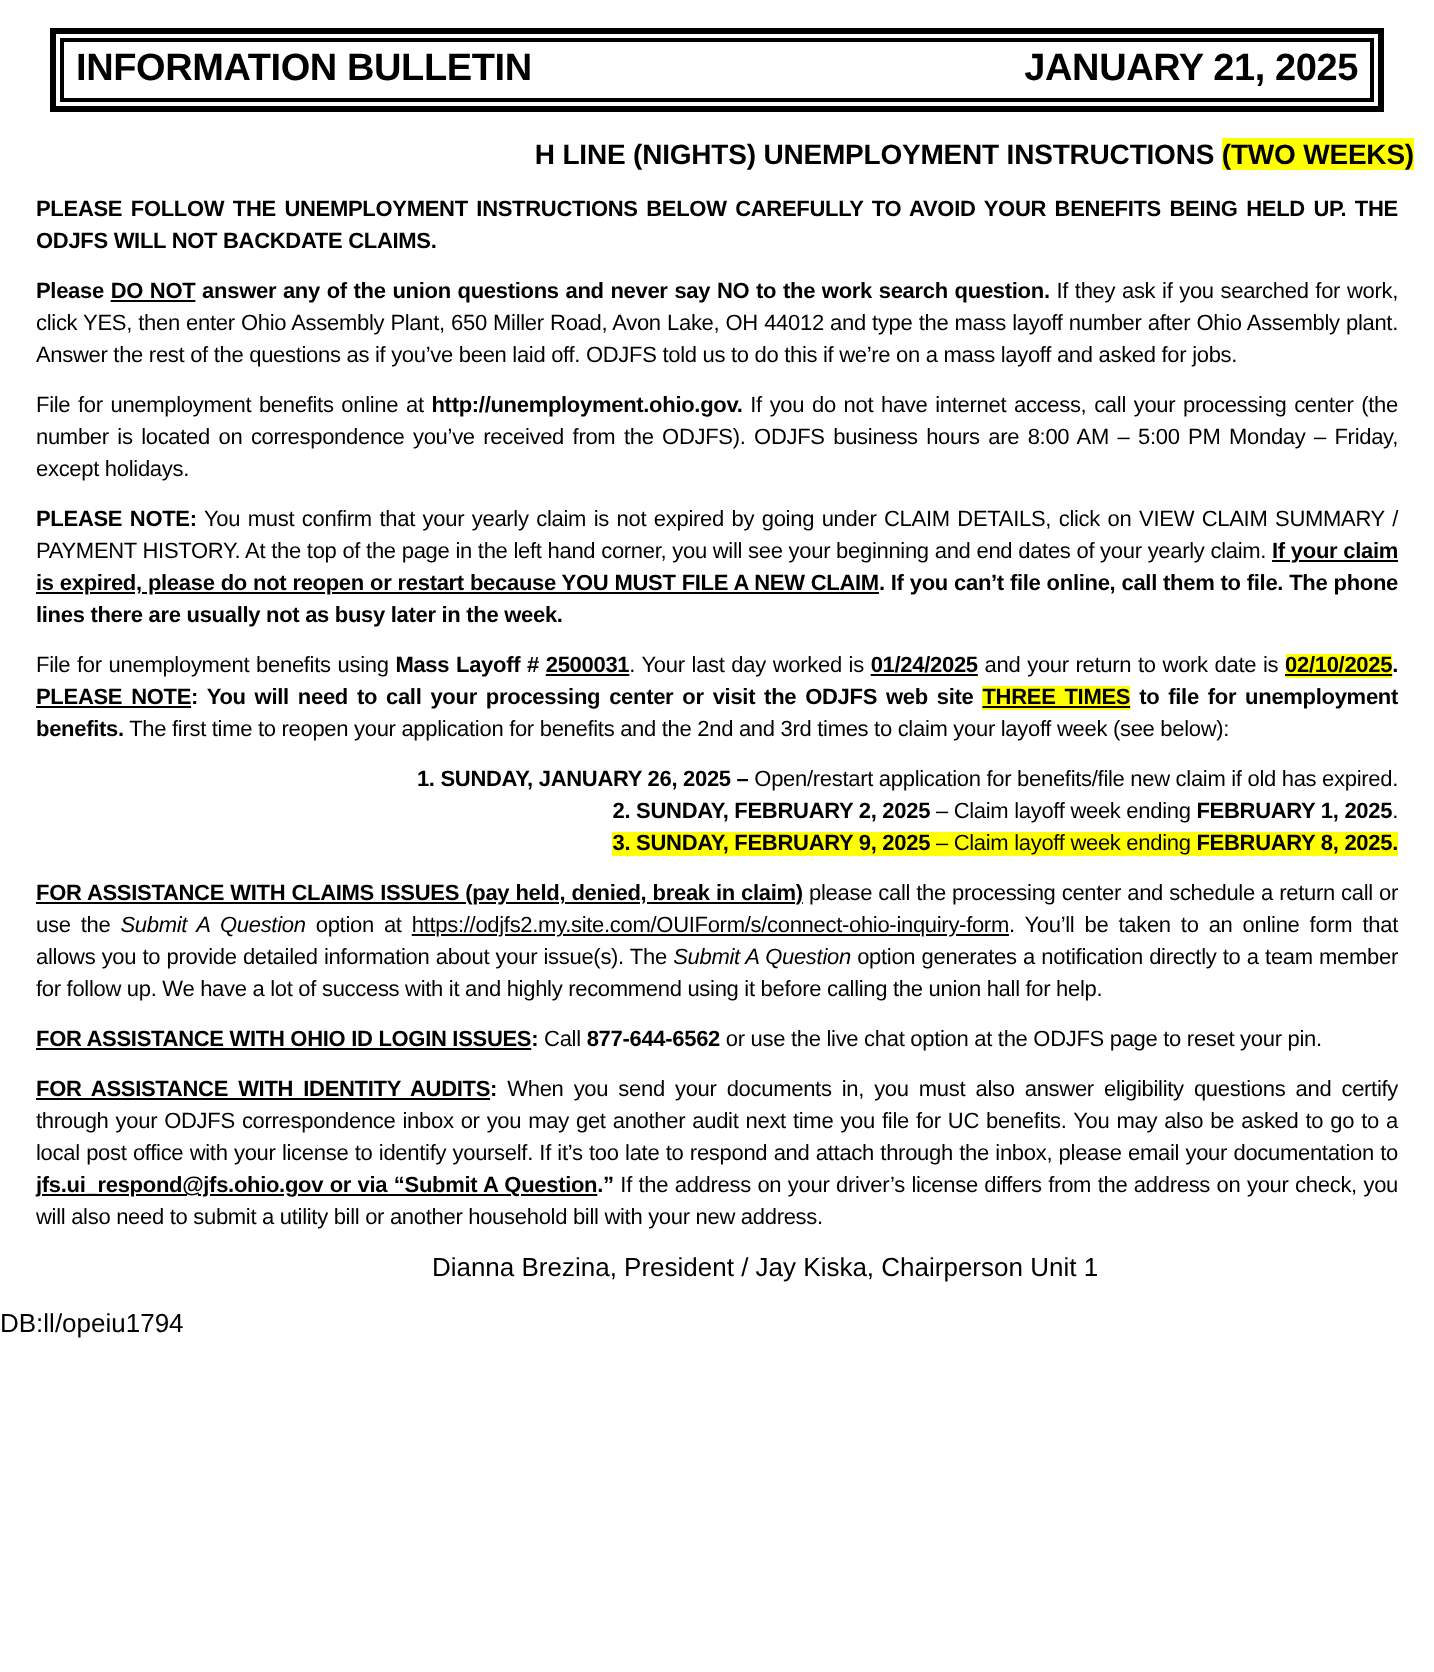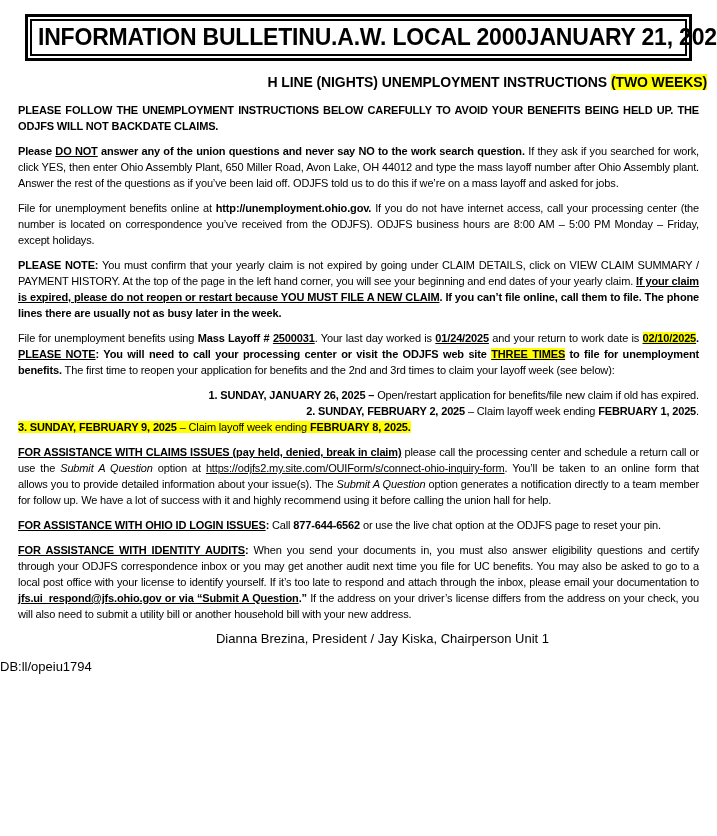--- a/index.html
+++ b/index.html
@@ -3,44 +3,43 @@
 <meta charset="utf-8">
 <style>
   html,body{margin:0;padding:0;background:#fff;}
   .page{
     position:relative;width:717px;height:836px;background:#fff;overflow:hidden;
     font-family:"Liberation Sans",sans-serif;color:#000;
   }
   .header-box{margin:14px 25px 0;border:3px solid #000;padding:2px;}
   .header-box-inner{
     border:2px solid #000;padding:3px 6px;display:flex;justify-content:space-between;
-    align-items:center;font-weight:bold;font-size:23px;white-space:nowrap;letter-spacing:-0.2px;
+    align-items:center;font-weight:bold;font-size:19px;white-space:nowrap;letter-spacing:-0.2px;
   }
   .doc-title{text-align:right;font-weight:bold;font-size:14px;margin:13px 10px 0;letter-spacing:-0.1px;}
   .doc-body{padding:12px 18px 0;font-size:11px;line-height:16px;letter-spacing:-0.15px;}
   .para{margin:0 0 9px;text-align:justify;}
   .para.list{margin-bottom:0;text-align:right;}
-  .para.list-last{margin-bottom:9px;text-align:left;}
+  .para.list-last{margin-bottom:9px;text-align:right;}
   .b{font-weight:bold;}
   .u{text-decoration:underline;}
   .i{font-style:italic;margin-top:19px;}
   .red{color:#000000;}
   .hl{background:#FFFF00;}
   .sig{text-align:center;font-size:13px;margin-top:5px;padding-left:48px;}
   .code{font-size:13px;margin-top:13px;}
 </style>
 </head>
 <body>
 
 <div class="page">
 
   <div class="header-box">
     <div class="header-box-inner">
       <span>INFORMATION BULLETIN</span>
-      <span>U.A.W. LOCAL 2000</span>
       <span>JANUARY 21, 2025</span>
     </div>
   </div>
 
   <div class="doc-title"><span>H LINE (NIGHTS) UNEMPLOYMENT INSTRUCTIONS </span><span class="hl">(TWO WEEKS)</span></div>
 
   <div class="doc-body">
       <div class="para"><span class="b">PLEASE FOLLOW THE UNEMPLOYMENT INSTRUCTIONS BELOW CAREFULLY TO AVOID YOUR BENEFITS BEING HELD UP. THE ODJFS WILL NOT BACKDATE CLAIMS.</span></div>
       <div class="para"><span class="b">Please </span><span class="b u">DO NOT</span><span class="b"> answer any of the union questions and never say NO to the work search question.</span><span> If they ask if you searched for work, click YES, then enter Ohio Assembly Plant, 650 Miller Road, Avon Lake, OH 44012 and type the mass layoff number after Ohio Assembly plant. Answer the rest of the questions as if you’ve been laid off. ODJFS told us to do this if we’re on a mass layoff and asked for jobs.</span></div>
       <div class="para"><span>File for unemployment benefits online at </span><span class="b">http://unemployment.ohio.gov.</span><span> If you do not have internet access, call your processing center (the number is located on correspondence you’ve received from the ODJFS). ODJFS business hours are 8:00 AM – 5:00 PM Monday – Friday, except holidays.</span></div>

